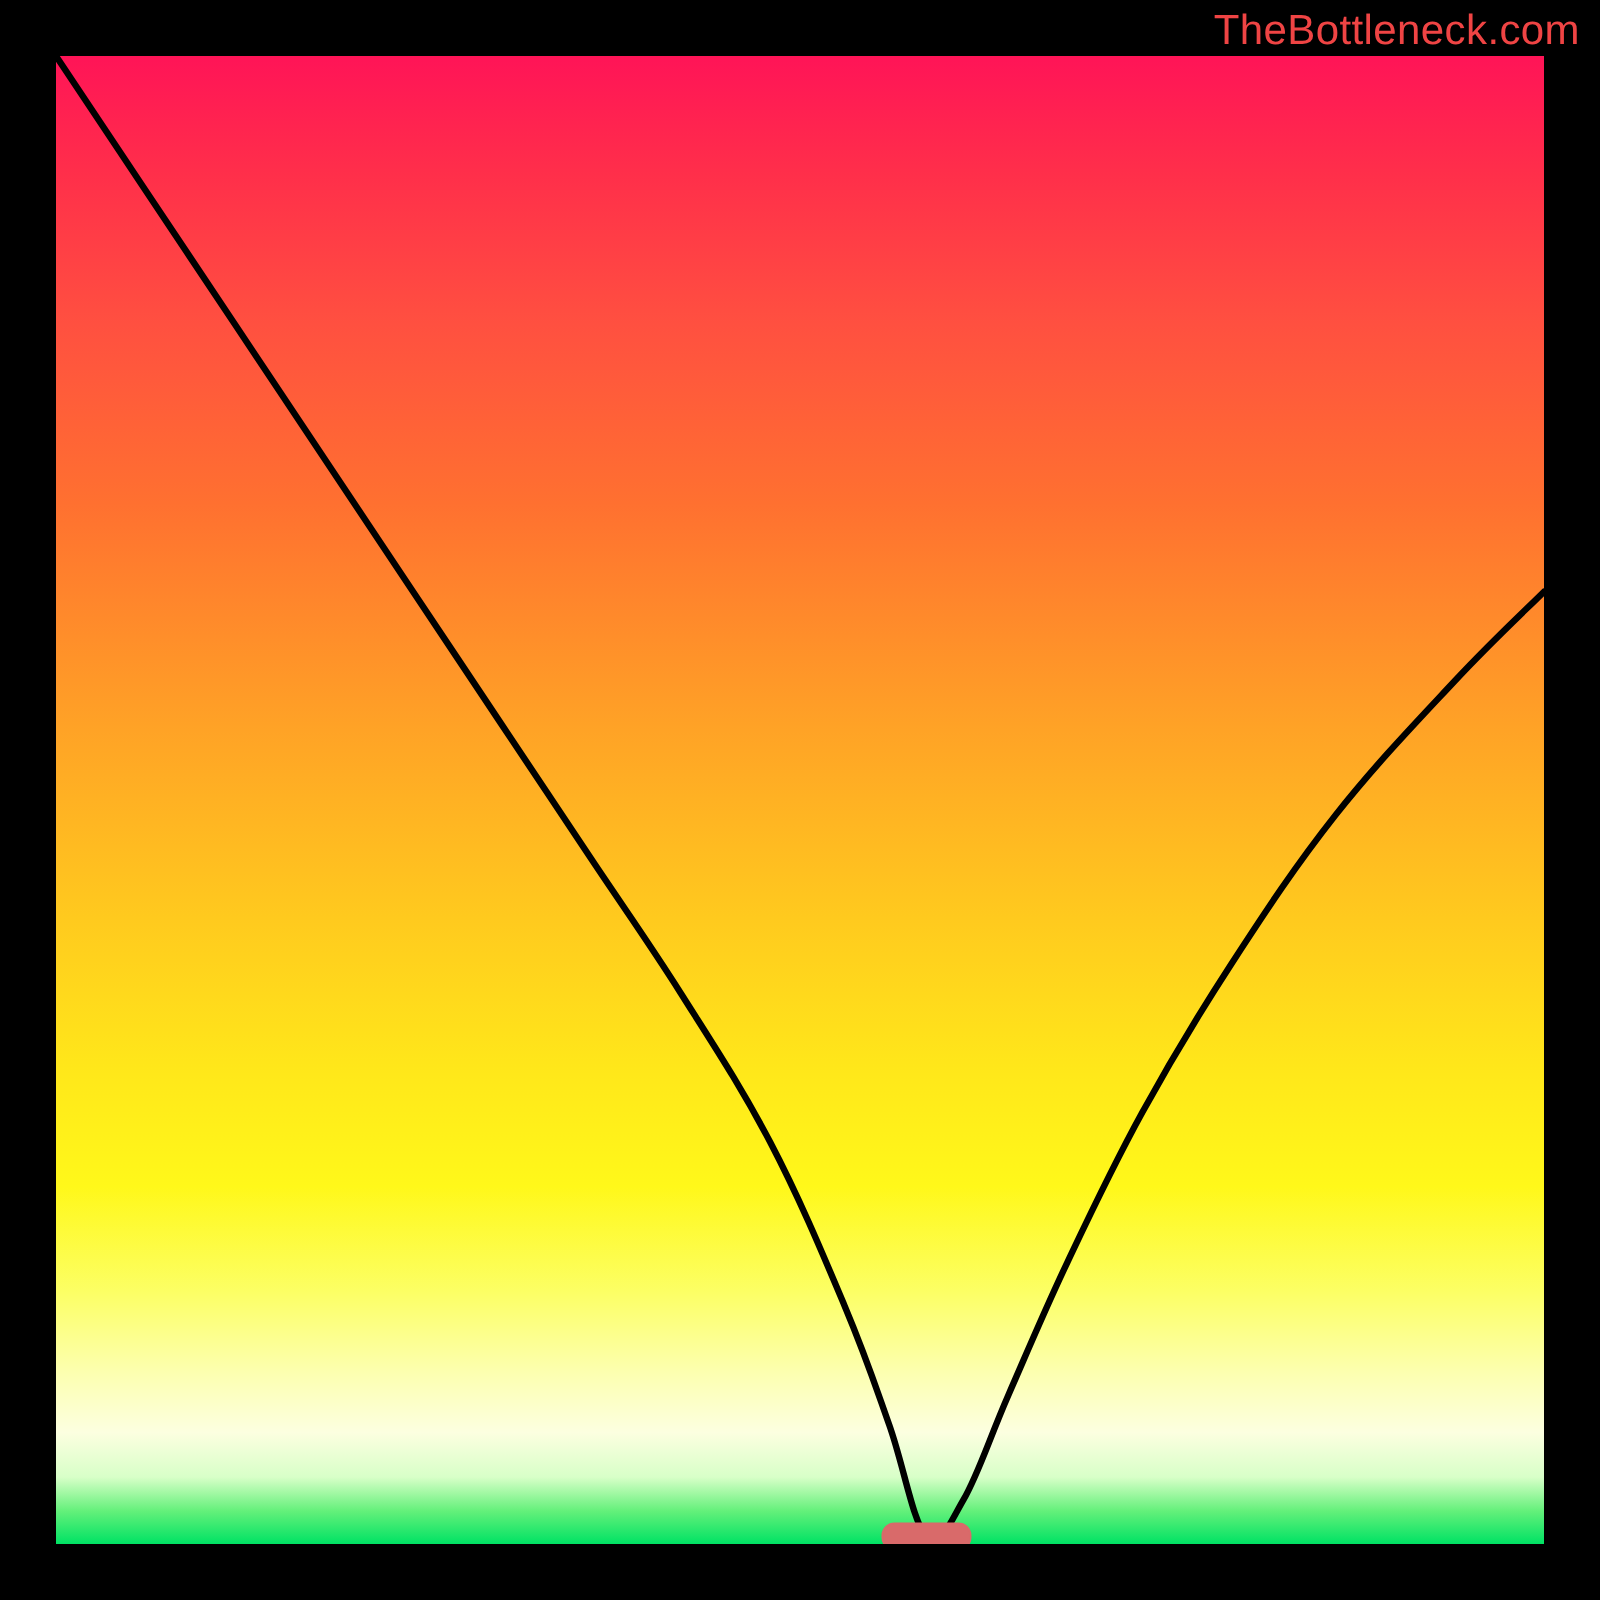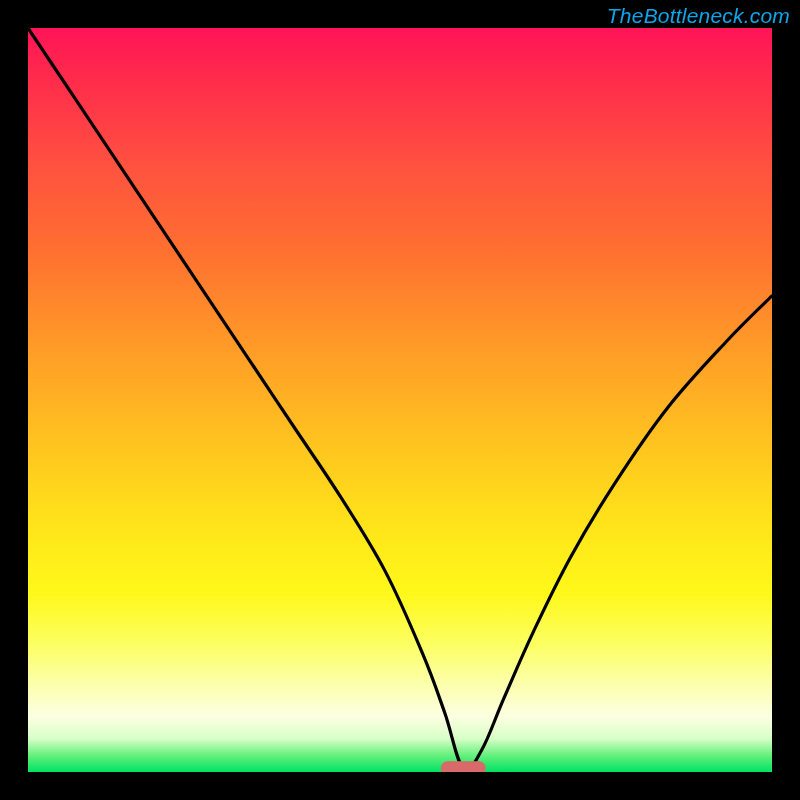--- a/index.html
+++ b/index.html
@@ -60,26 +60,25 @@
     height: 744px;
   }
   .marker {
     fill: #d96a6a;
     stroke: #d96a6a;
   }
   .watermark {
     position: absolute;
     top: 4px;
     right: 10px;
-    color: #0ea5e9;
+    color: #ef4444;
     font-size: 21px;
     font-weight: 500;
     letter-spacing: 0.2px;
     user-select: none;
-    font-style: italic;
   }
 </style>
 </head>
 <body>
 
 <div class="frame">
 
   <div class="plot-area">
     <div class="gradient-bg"></div>
 

